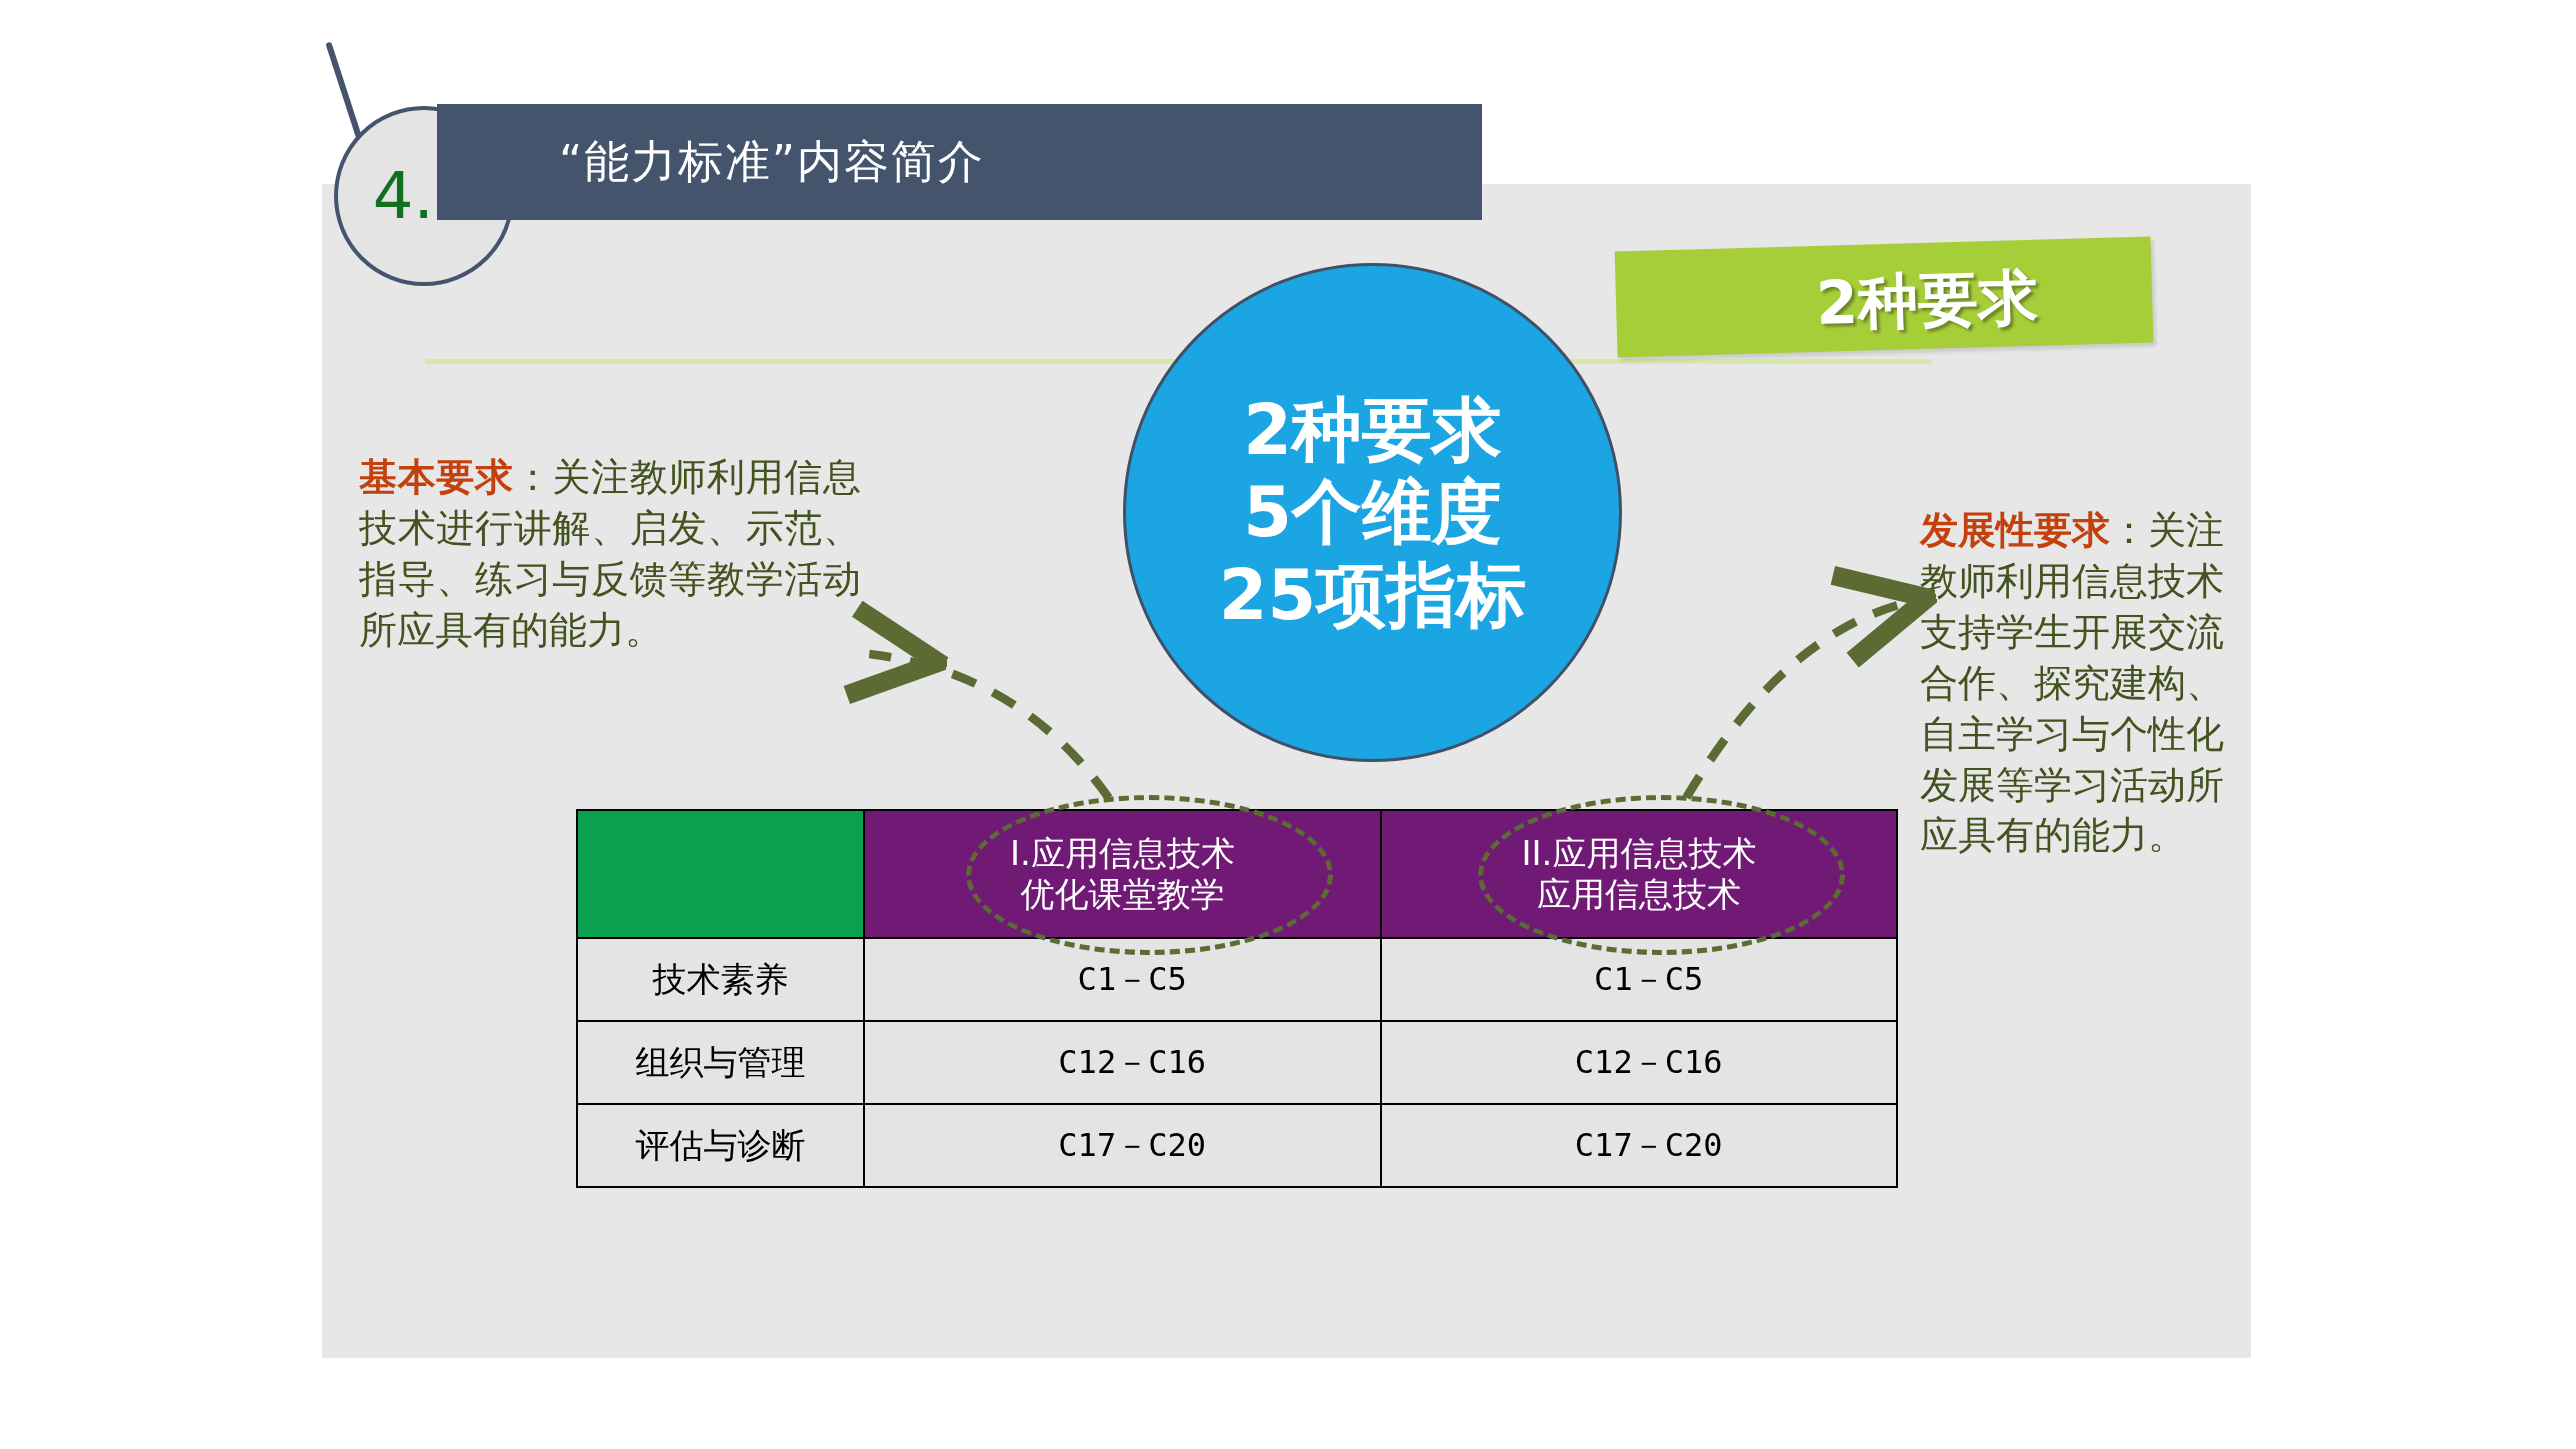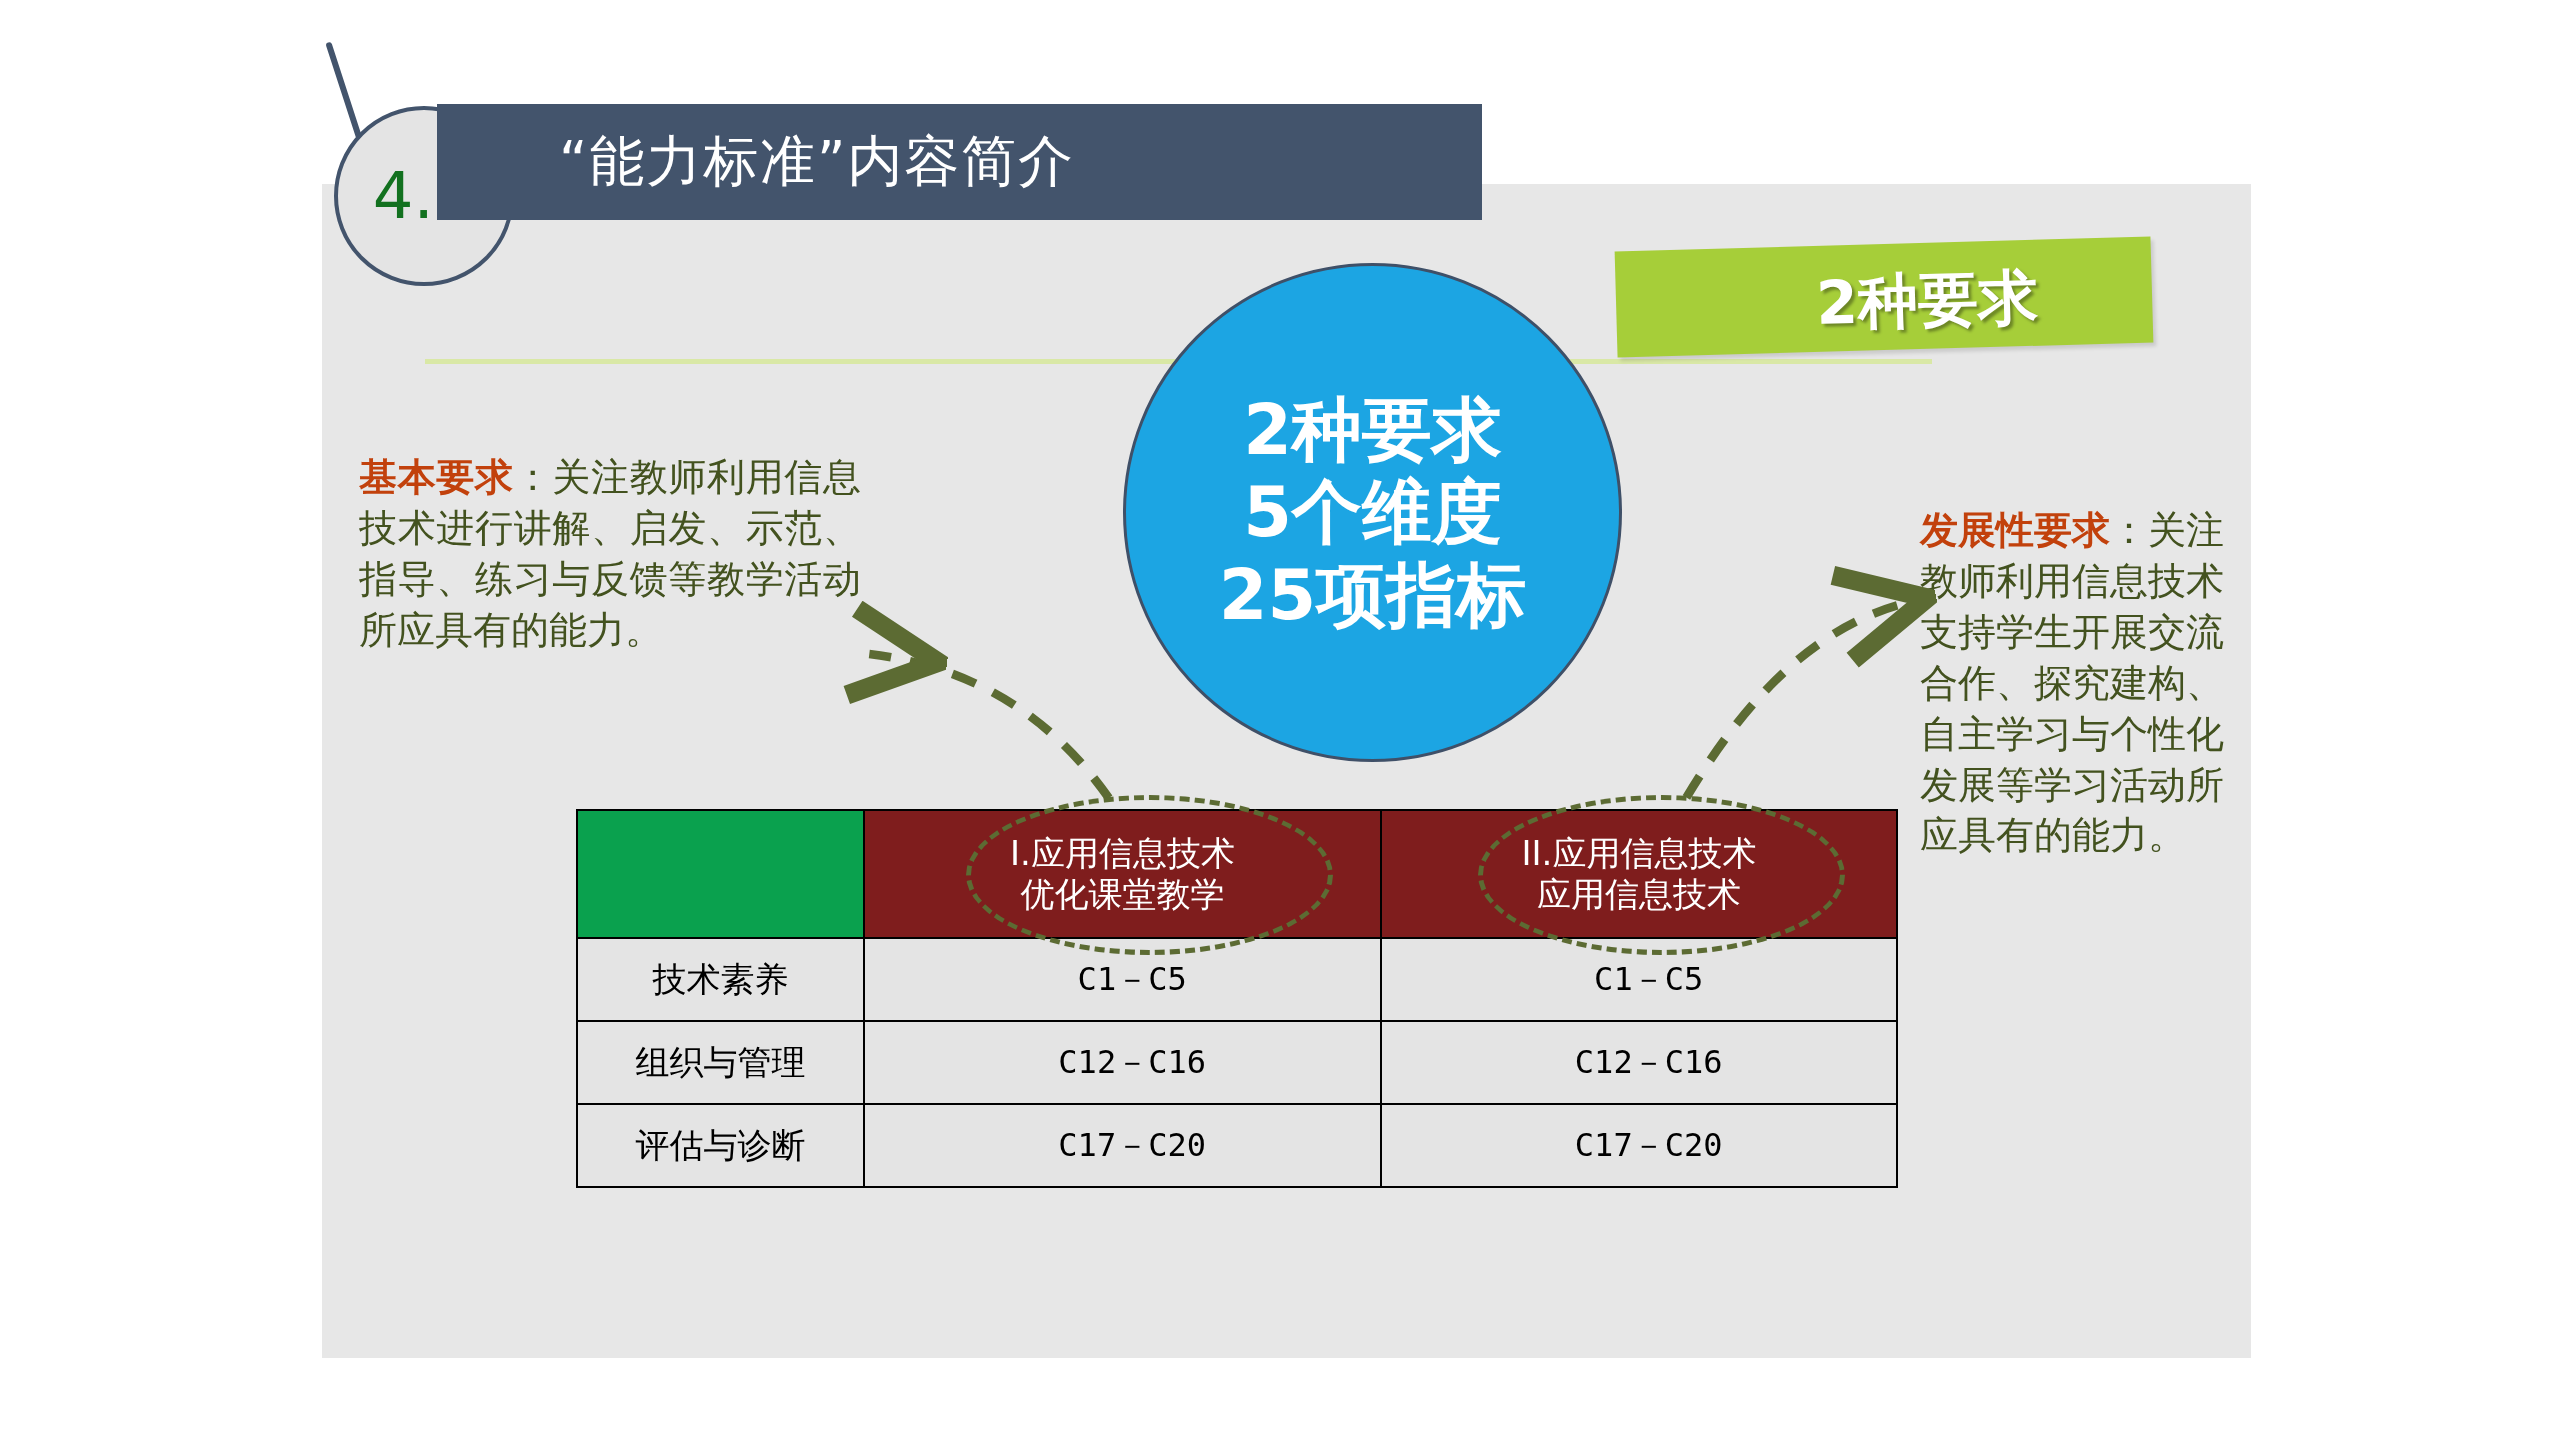--- a/index.html
+++ b/index.html
@@ -4,21 +4,21 @@
 <style>
   html,body{margin:0;padding:0;background:#ffffff;}
   body{width:2576px;height:1450px;position:relative;overflow:hidden;
        font-family:"DejaVu Sans","Liberation Sans",sans-serif;}
 
   #slide-bg{position:absolute;left:322px;top:184px;width:1929px;height:1174px;background:#e7e7e7;}
 
   
   #title-bar{position:absolute;left:437px;top:104px;width:1045px;height:116px;
              background:#43546c;display:flex;align-items:center;}
-  #title-text{color:#ffffff;font-size:55px;letter-spacing:1.9px;margin-left:122px;white-space:nowrap;
+  #title-text{color:#ffffff;font-size:45px;letter-spacing:1.9px;margin-left:122px;white-space:nowrap;
               font-family:"DejaVu Sans","Liberation Sans",sans-serif;}
 
   
   #badge-wrap{position:absolute;left:326px;top:29px;width:251px;height:299px;}
   #badge-tail{position:absolute;left:53px;top:4.8px;width:5.8px;height:174px;background:#43546c;
               transform:rotate(-18deg);transform-origin:50% 100%;border-radius:2.9px;}
   #badge-tail2{position:absolute;left:61px;top:4.8px;width:2.9px;height:174px;background:#ffffff;
               transform:rotate(-18deg);transform-origin:50% 100%;}
   #badge-circle{position:absolute;left:7.7px;top:77px;width:172px;height:172px;border-radius:50%;
                 background:#e4e4e4;border:4.8px solid #43546c;display:flex;align-items:center;justify-content:center;}
@@ -47,21 +47,21 @@
   #left-text{left:359px;top:452px;width:502px;text-align:justify;}
   #right-text{left:1920px;top:505px;width:319px;}
 
   
   #tbl{position:absolute;left:576px;top:809px;width:1314px;border-collapse:collapse;
        table-layout:fixed;background:#e4e4e4;}
   #tbl td{border:2.9px solid #000000;padding:0;}
   #tbl .c0{width:285px;}
   #tbl .c1{width:515px;}
   #tbl .c2{width:514px;}
-  #tbl tr.head td{background:#7f1d1d;height:126px;color:#ffffff;font-size:34px;text-align:center;
+  #tbl tr.head td{background:#701a75;height:126px;color:#ffffff;font-size:34px;text-align:center;
                   line-height:1.22;}
   #tbl tr.head td.c0{background:#0aa14e;}
   #tbl tr.body td{height:81px;font-size:34px;color:#000000;}
   #tbl tr.body td.rowlabel{text-align:center;border-radius:17px;}
   #tbl tr.body td.val{padding-left:19.3px;font-family:"DejaVu Sans Mono","Liberation Mono",monospace;font-size:32px;text-align:center;}
   #tbl tr.body td.val-span{text-align:center;font-family:"DejaVu Sans Mono","Liberation Mono",monospace;font-size:32px;}
 
   
   #connectors{position:absolute;left:0;top:0;width:2576px;height:1450px;pointer-events:none;}
 

